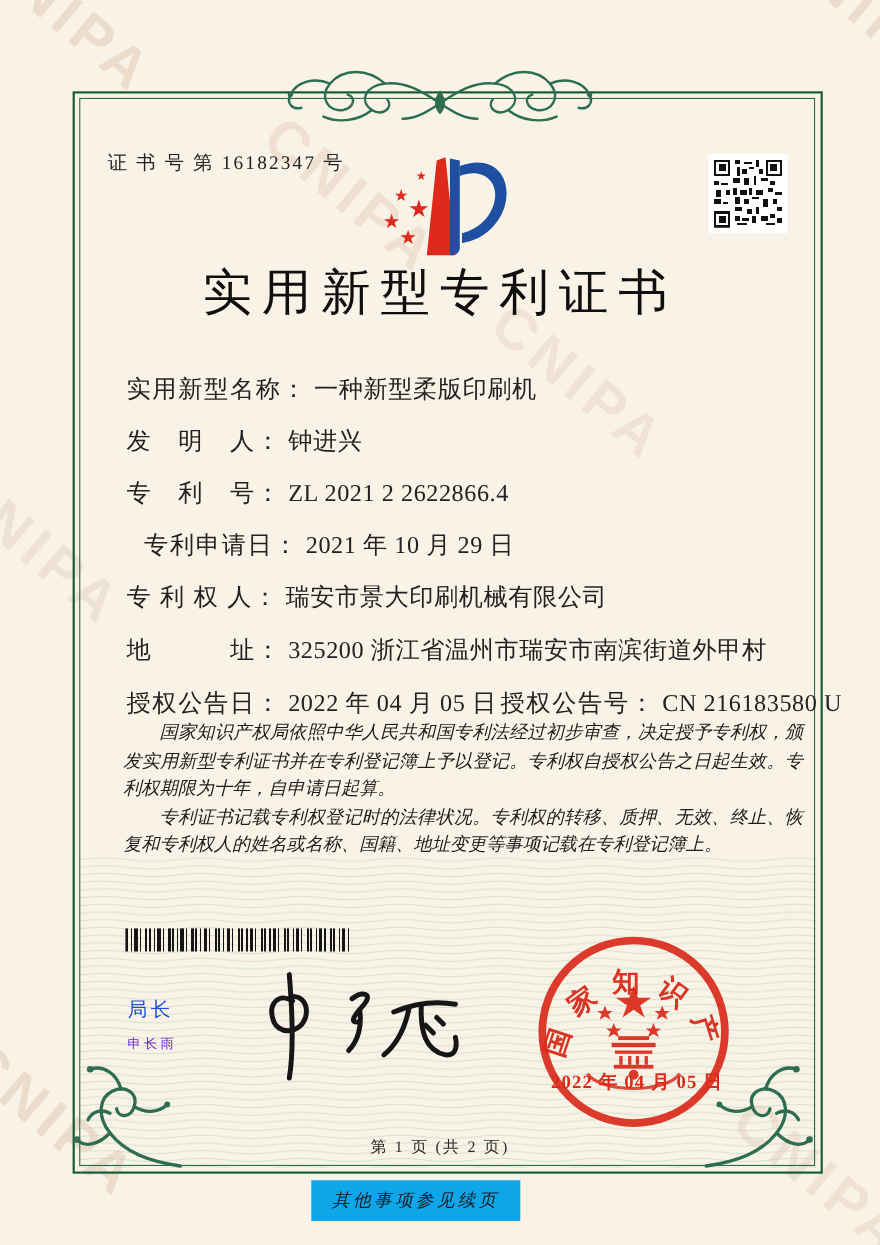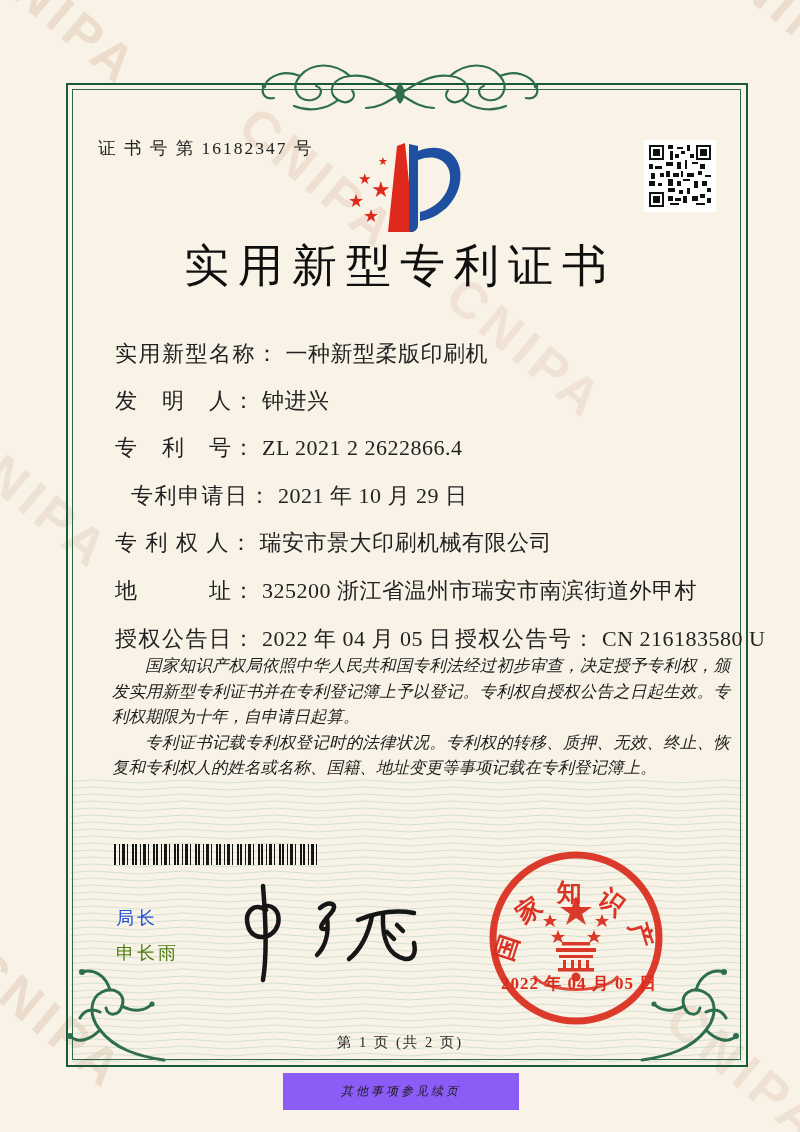--- a/index.html
+++ b/index.html
@@ -52,31 +52,31 @@
   
   .barcode{position:absolute;left:114px;top:844px;width:206px;height:21px;
     background:repeating-linear-gradient(90deg,
       #151515 0 2px,rgba(0,0,0,0) 2px 5px,
       #151515 5px 6px,rgba(0,0,0,0) 6px 8px,
       #151515 8px 11px,rgba(0,0,0,0) 11px 13px,
       #151515 13px 14px,rgba(0,0,0,0) 14px 18px,
       #151515 18px 20px,rgba(0,0,0,0) 20px 21px);}
   .signer-title{position:absolute;left:116px;top:906px;font-size:18px;letter-spacing:3px;
     font-family:"Liberation Sans","DejaVu Sans",sans-serif;color:#1d4ed8;}
-  .signer-name{position:absolute;left:116px;top:941px;font-size:18px;letter-spacing:3px;
-    font-family:"Liberation Sans","DejaVu Sans",sans-serif;color:#4d7c0f;}
+  .signer-name{position:absolute;left:116px;top:941px;font-size:12px;letter-spacing:3px;
+    font-family:"Liberation Sans","DejaVu Sans",sans-serif;color:#6d28d9;}
   .signature{position:absolute;left:232px;top:880px;}
   .seal{position:absolute;left:486px;top:848px;width:180px;height:180px;}
   .seal-date{position:absolute;left:501px;top:972px;font-size:17px;font-weight:bold;
     color:#d92a1b;letter-spacing:1px;white-space:nowrap;z-index:5;}
   .page-num{position:absolute;left:0;top:1033px;width:800px;text-align:center;
     font-size:14.5px;letter-spacing:2px;color:#2a2a2a;}
-  .continuation-box{position:absolute;left:283px;top:1073px;width:236px;height:37px;
-    background:#8b5cf6;display:flex;align-items:center;justify-content:center;
-    font-size:12px;font-style:italic;letter-spacing:3px;color:#1c1c1c;}
+  .continuation-box{position:absolute;left:283px;top:1073px;width:190px;height:37px;
+    background:#0ea5e9;display:flex;align-items:center;justify-content:center;
+    font-size:16px;font-style:italic;letter-spacing:3px;color:#1c1c1c;}
   svg{display:block;}
 </style>
 </head>
 <body>
 
 <div class="page">
 
   <div class="wm wm1">CNIPA</div>
   <div class="wm wm2">CNIPA</div>
   <div class="wm wm3">CNIPA</div>

